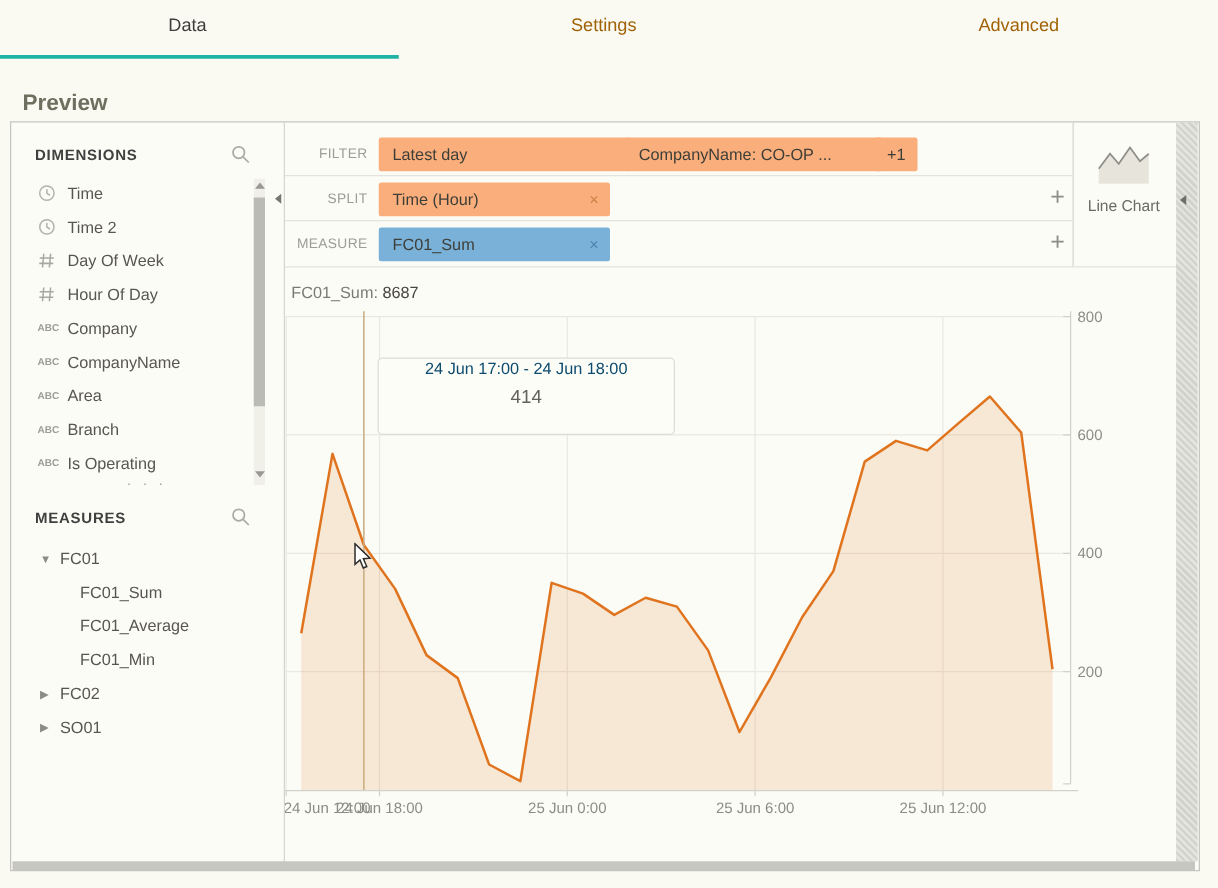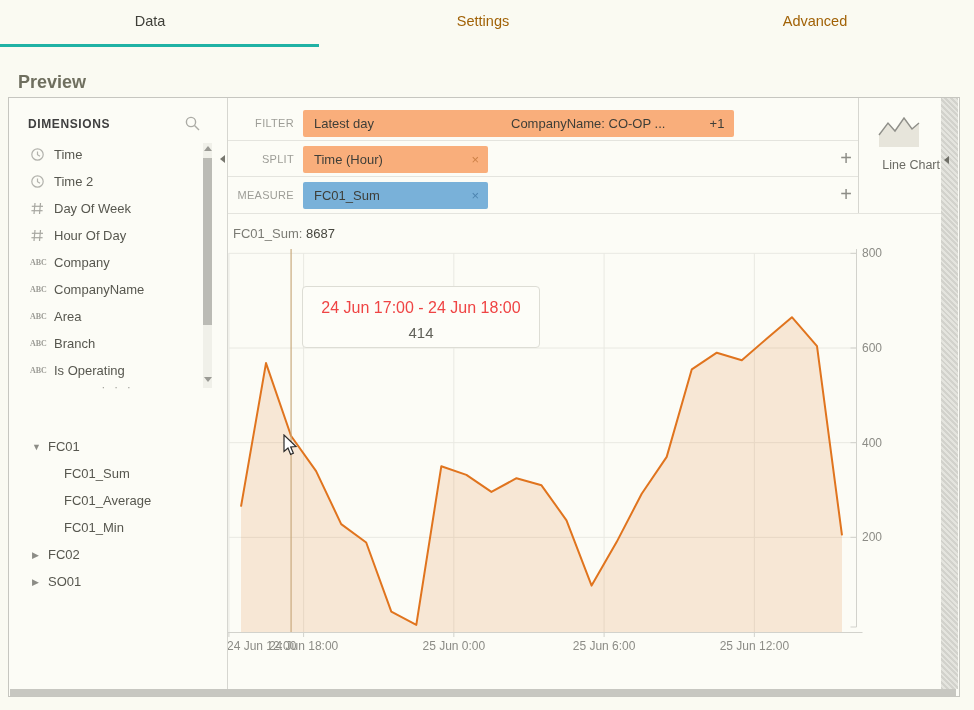--- a/index.html
+++ b/index.html
@@ -19,21 +19,21 @@
   .container { position: absolute; left: 8px; top: 97px; width: 952px; height: 600px; border: 1px solid #c6c6c0; background: #fcfcf6; }
   .vline { position: absolute; width: 1px; background: #d6d6d0; }
   .hline { position: absolute; height: 1px; background: #e4e4de; }
 
   
   .panel-header { position: absolute; left: 8px; width: 219px; padding-left: 20px; font-size: 12px; font-weight: 600; letter-spacing: .6px; color: #404040; }
   .search-icon { position: absolute; right: 26px; top: -2px; cursor: pointer; }
   .item-list { position: absolute; left: 8px; width: 172px; }
   .p-item { display: flex; align-items: center; height: 27px; padding-left: 22px; font-size: 13px; color: #57574f; cursor: pointer; white-space: nowrap; }
   .p-item .ico { width: 24px; flex: 0 0 24px; display: flex; align-items: center; }
-  .abc { font-size: 8px; color: #9c9c96; letter-spacing: 0; font-weight: bold; font-family: Liberation Serif, serif; }
+  .abc { font-size: 8px; color: #9c9c96; letter-spacing: 0; font-weight: bold; }
   .m-item { display: flex; align-items: center; height: 27px; font-size: 13px; color: #57574f; cursor: pointer; white-space: nowrap; }
   .m-item .caret { width: 16px; font-size: 9px; color: #8c8c86; }
   .m-parent { padding-left: 24px; }
   .m-child { padding-left: 56px; }
 
   
   .dim-track { position: absolute; left: 203px; top: 143px; width: 9px; height: 245px; background: #f0f0e9; }
   .sb-arrow { position: absolute; left: 204px; width: 0; height: 0; border-left: 4px solid transparent; border-right: 4px solid transparent; cursor: pointer; }
   .dim-thumb { position: absolute; left: 203px; top: 158px; width: 9px; height: 167px; background: #bbbbb5; cursor: pointer; }
   .drag-dots { position: absolute; left: 8px; top: 381px; width: 219px; text-align: center; font-size: 11px; letter-spacing: 3px; color: #9a9a94; cursor: row-resize; }
@@ -43,29 +43,29 @@
   .pill { position: absolute; height: 27px; border-radius: 2px; font-size: 13px; color: #3e3e38; line-height: 27px; padding-left: 11px; overflow: hidden; white-space: nowrap; cursor: pointer; }
   .pill.orange { background: #f9ae7b; }
   .pill.blue { background: #79b1d9; }
   .pill .x { position: absolute; right: 9px; top: 0; font-size: 13px; cursor: pointer; }
   .pill.orange .x { color: #cd8147; }
   .pill.blue .x { color: #4d84b0; }
   .add-btn { position: absolute; left: 836px; width: 20px; height: 27px; font-size: 20px; font-weight: 300; color: #8d8d87; text-align: center; line-height: 25px; cursor: pointer; }
 
   
   .vis-box { position: absolute; left: 858px; top: 98px; width: 82px; height: 115px; cursor: pointer; }
-  .vis-label { position: absolute; left: 858px; top: 158px; width: 82px; text-align: right; font-size: 12.5px; color: #6b6b64; }
+  .vis-label { position: absolute; left: 858px; top: 158px; width: 82px; text-align: center; font-size: 12.5px; color: #6b6b64; }
 
   
   .chart-title { position: absolute; left: 233px; top: 226px; font-size: 13px; color: #7b7b74; }
   .chart-title b { color: #47473f; font-weight: normal; }
 
   
   .tooltip { position: absolute; left: 302px; top: 286px; width: 238px; height: 62px; background: rgba(253,253,248,.96); border: 1px solid #ddddd5; border-radius: 4px; text-align: center; }
-  .tooltip .tt-title { margin-top: 12px; font-size: 16px; color: #ef4444; }
+  .tooltip .tt-title { margin-top: 0; font-size: 13px; color: #0c4a6e; }
   .tooltip .tt-value { margin-top: 7px; font-size: 15px; color: #62625a; }
 
   
   .right-strip { position: absolute; left: 941px; top: 98px; width: 17px; height: 591px; background: #dededa; background-image: repeating-linear-gradient(45deg,#d2d2cc 0 2px,#e4e4de 2px 4px); }
   .bottom-strip { position: absolute; left: 10px; top: 689px; width: 946px; height: 7px; background: #c7c7c1; }
   .collapse-left { position: absolute; width: 0; height: 0; border-top: 4px solid transparent; border-bottom: 4px solid transparent; border-right: 5px solid #77776f; cursor: pointer; }
 
   svg text { font-family: "Liberation Sans", sans-serif; font-size: 12px; fill: #8c8c86; }
 </style>
 </head>
@@ -167,20 +167,29 @@
         <span>Is Operating</span>
       </div>
     </div>
 
   <div class="dim-track"></div>
   <div class="sb-arrow" style="top:146px;border-bottom:5px solid #9a9a94"></div>
   <div class="dim-thumb"></div>
   <div class="sb-arrow" style="top:377px;border-top:5px solid #9a9a94"></div>
   <div class="drag-dots">· · ·</div>
 
+  <div class="panel-header" style="top:407px">
+    <span>MEASURES</span>
+    <span class="search-icon">
+      <svg width="17" height="17" viewBox="0 0 17 17">
+          <circle cx="7" cy="7" r="4.6" fill="none" stroke="#ababa5" stroke-width="1.4"></circle>
+          <line x1="10.5" y1="10.5" x2="15" y2="15" stroke="#ababa5" stroke-width="1.4"></line>
+        </svg>
+    </span>
+  </div>
   <div class="item-list" style="top:433px" id="measures-list">
       <div class="m-item m-parent">
         <span class="caret">▼</span>
         <span>FC01</span>
       </div>
       <div class="m-item m-child">
         <span>FC01_Sum</span>
       </div>
       <div class="m-item m-child">
         <span>FC01_Average</span>

